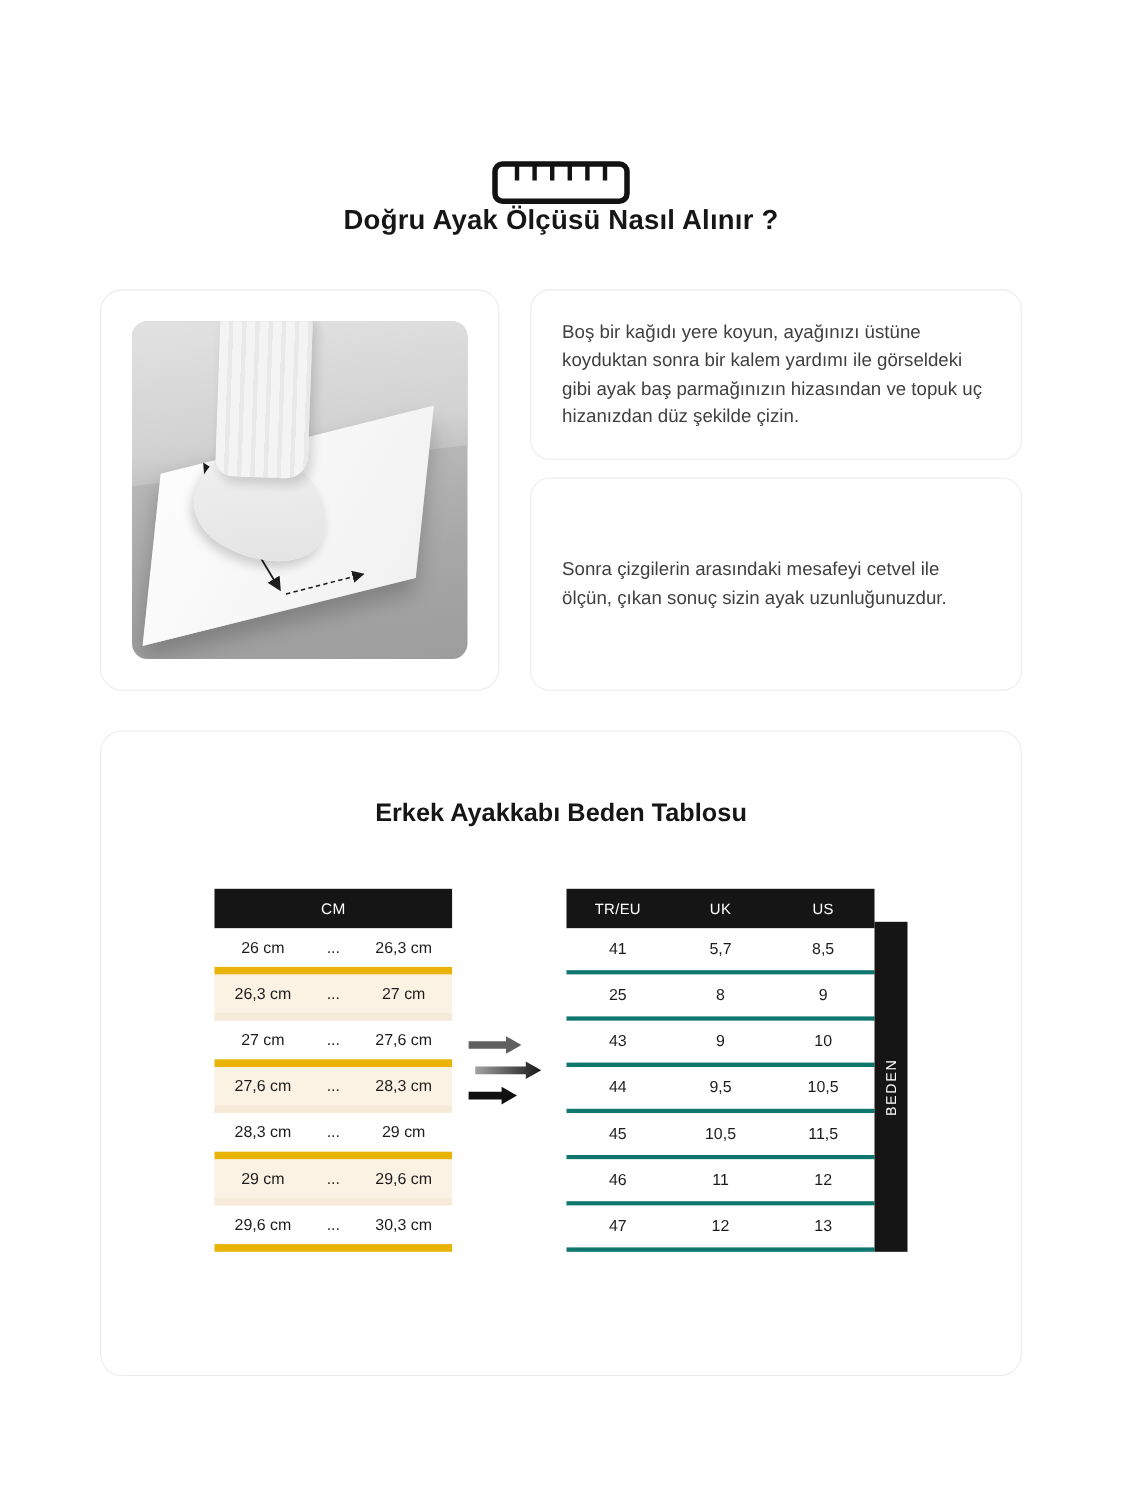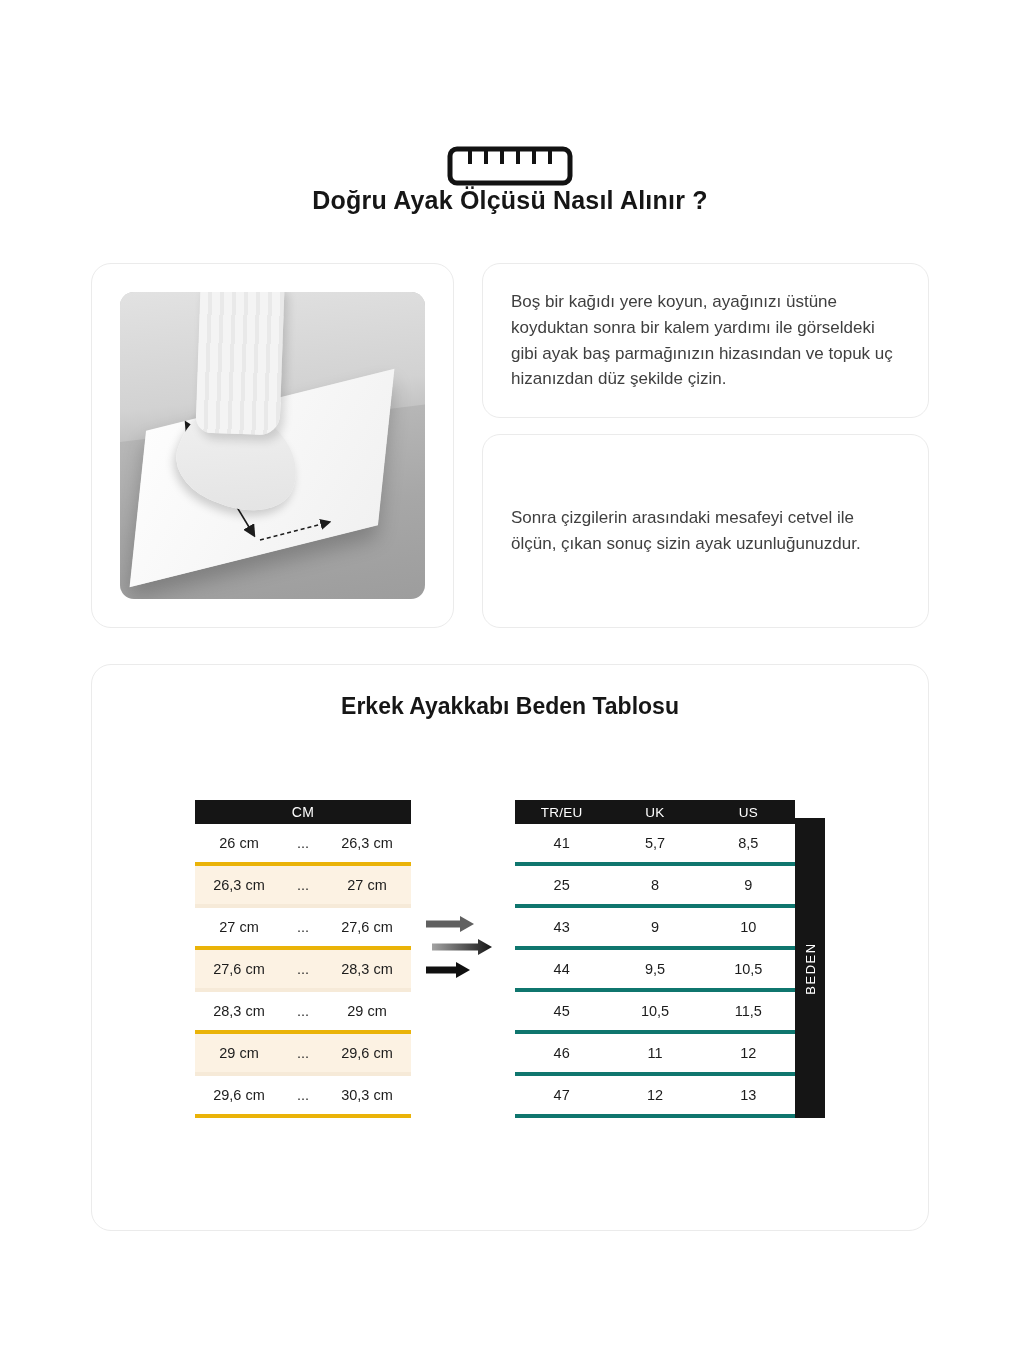--- a/index.html
+++ b/index.html
@@ -66,37 +66,37 @@
     box-shadow: 4px 6px 10px rgba(0,0,0,0.15);
     z-index: 5;
   }
 
   .steps-col { flex: 1; display: flex; flex-direction: column; gap: 16px; align-items: flex-end; }
   .step-card { padding: 25px 28px; font-size: 17px; line-height: 1.52; color: #3f3f3f; border-radius: 18px; }
   .step-card.first { flex: none; }
   .step-card.second { flex: 1; display: flex; align-items: center; }
 
   
-  .table-card { margin-top: 36px; margin-bottom: 120px; padding: 28px 0 112px; }
+  .table-card { margin-top: 36px; margin-bottom: 120px; padding: 60px 0 112px; }
   .table-title { text-align: center; font-size: 23px; font-weight: bold; color: #161616; margin-bottom: 56px; }
 
   .tables-row { display: flex; justify-content: center; align-items: flex-start; }
 
   .cm-table { width: 216px; }
   .t-head {
-    height: 24px; background: #151515; color: #ffffff;
+    height: 36px; background: #151515; color: #ffffff;
     display: grid; align-items: center; text-align: center;
-    font-size: 14px; letter-spacing: 0.3px; margin-top: 24px;
+    font-size: 14px; letter-spacing: 0.3px;
   }
   .cm-head { grid-template-columns: 1fr; }
   .cm-row {
     height: 42px; display: grid; grid-template-columns: 88px 40px 88px;
     align-items: center; text-align: center;
     font-size: 14.5px; color: #1c1c1c;
-    background: #ffffff; border-bottom: 4px solid #eab308;
+    background: #ffffff; border-bottom: 7px solid #eab308;
   }
   .cm-row .dots { color: #2a2a2a; }
   .alt { background: #fcf2e3; border-bottom-color: #f6ead8; }
 
   .arrows-cell { width: 104px; align-self: center; display: flex; justify-content: center; }
 
   .size-table-wrap { display: flex; align-items: flex-end; }
   .size-table { width: 280px; }
   .sz-head { grid-template-columns: repeat(3, 1fr); font-size: 13.5px; }
   .sz-row {

